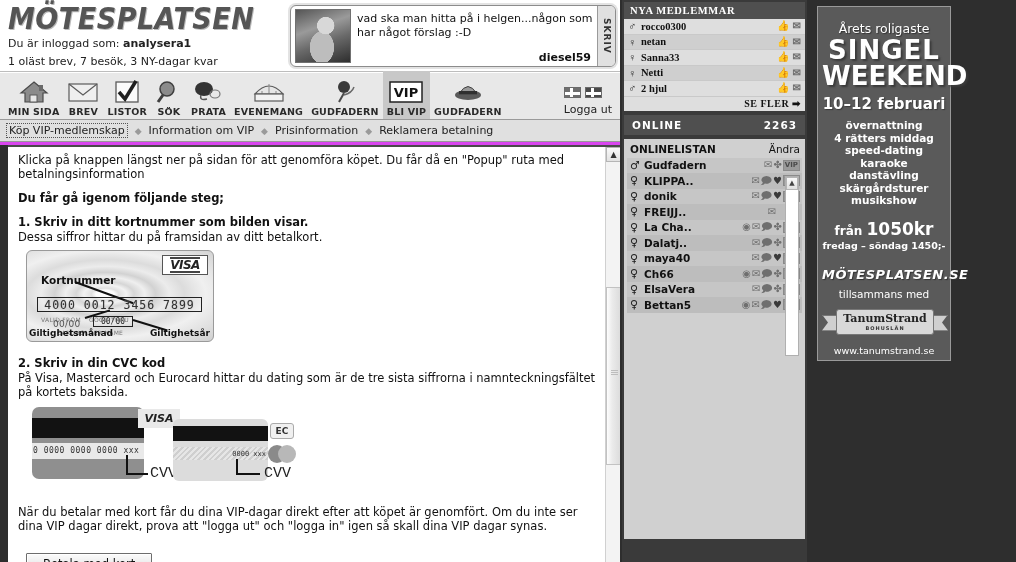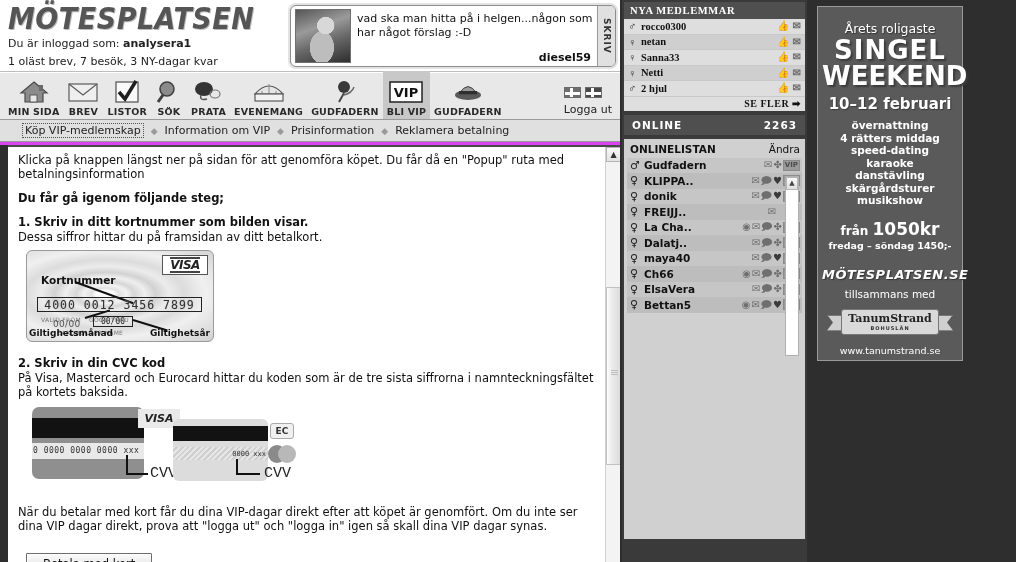--- a/index.html
+++ b/index.html
@@ -101,21 +101,21 @@
   .flagNO { background: #4a4a4a; }
   .flagNO::before { content:""; position:absolute; left:5px; top:0; width:3px; height:100%; background:#fff; }
   .flagNO::after { content:""; position:absolute; top:4px; left:0; width:100%; height:3px; background:#fff; }
   .logout { font-size: 11px; color: #222; }
 
   .subnav {
     height: 22px; background: #e0e0e0; border-bottom: 1px solid #9a9a9a;
     display: flex; align-items: center; padding-left: 6px; gap: 0;
     font-size: 11px; color: #222;
   }
-  .subnav .cur { border: 1px dotted #555; padding: 0 2px; margin-left: 16px; }
+  .subnav .cur { border: 1px dotted #555; padding: 0 2px; }
   .sep { color: #9a9a9a; padding: 0 7px; font-size: 9px; }
 
   
   .contentWrap {
     position: absolute; left: 0; top: 145px; right: 0; bottom: 0;
     background: #2e2e2e; padding-left: 8px;
   }
   .contentPanel {
     position: relative; width: 612px; height: 417px; background: #fff;
     border-top: 2px solid #4a4a4a;
@@ -300,21 +300,21 @@
     border: 1px solid #b5b5b5; display: flex; align-items: center; justify-content: center;
     font-size: 7px; color: #444;
   }
 
   
   .adCol {
     position: absolute; left: 811px; top: 0; width: 205px; height: 562px;
     background: #2e2e2e; padding: 6px 0 0 6px;
   }
   .ad {
-    width: 146px; height: 355px; background: #5a5a5a; border: 1px solid #9a9a9a;
+    width: 134px; height: 355px; background: #5a5a5a; border: 1px solid #9a9a9a;
     color: #fff; text-align: center; padding: 6px 4px; position: relative;
   }
   .adTop { font-size: 12.5px; margin-top: 8px; text-shadow: 1px 1px 1px #333; }
   .adBig1 {
     font-size: 26px; font-weight: bold; letter-spacing: 1px; line-height: 25px;
     text-shadow: 2px 2px 2px #3a3a3a; margin-top: 2px;
   }
   .adBig2 {
     font-size: 26px; font-weight: bold; letter-spacing: 0px; line-height: 26px;
     text-shadow: 2px 2px 2px #3a3a3a;
@@ -518,21 +518,21 @@
             <div class="cardSmall" style="left:26px;top:66px;font-size:9px;color:#555;">00/00</div>
             <div class="cardExpBox">00/00</div>
             <div class="cardSmall" style="left:30px;top:75px;">CARDHOLDER NAME</div>
             <div class="cardLine" style="left:58px;top:66px;width:26px;transform:rotate(-17deg);height:2px;"></div>
             <div class="cardLine" style="left:106px;top:68px;width:36px;transform:rotate(17deg);height:2px;"></div>
             <div class="cardFoot" style="left:2px;">Giltighetsmånad</div>
             <div class="cardFoot" style="right:3px;">Giltighetsår</div>
           </div>
 
           <div class="step">2. Skriv in din CVC kod</div>
-          <div>På Visa, Mastercard och Eurocard hittar du koden som är de tre sista siffrorna i namnteckningsfältet på kortets baksida.</div>
+          <div>På Visa, Mastercard och Eurocard hittar du dating som är de tre sista siffrorna i namnteckningsfältet på kortets baksida.</div>
 
           
           <div class="cardsBack">
             <div class="backCard1">
               <div class="stripe"></div>
               <div class="sig">0 0000 0000 0000 xxx</div>
             </div>
             <div class="visaSmall">
               <i>VISA</i>
             </div>

